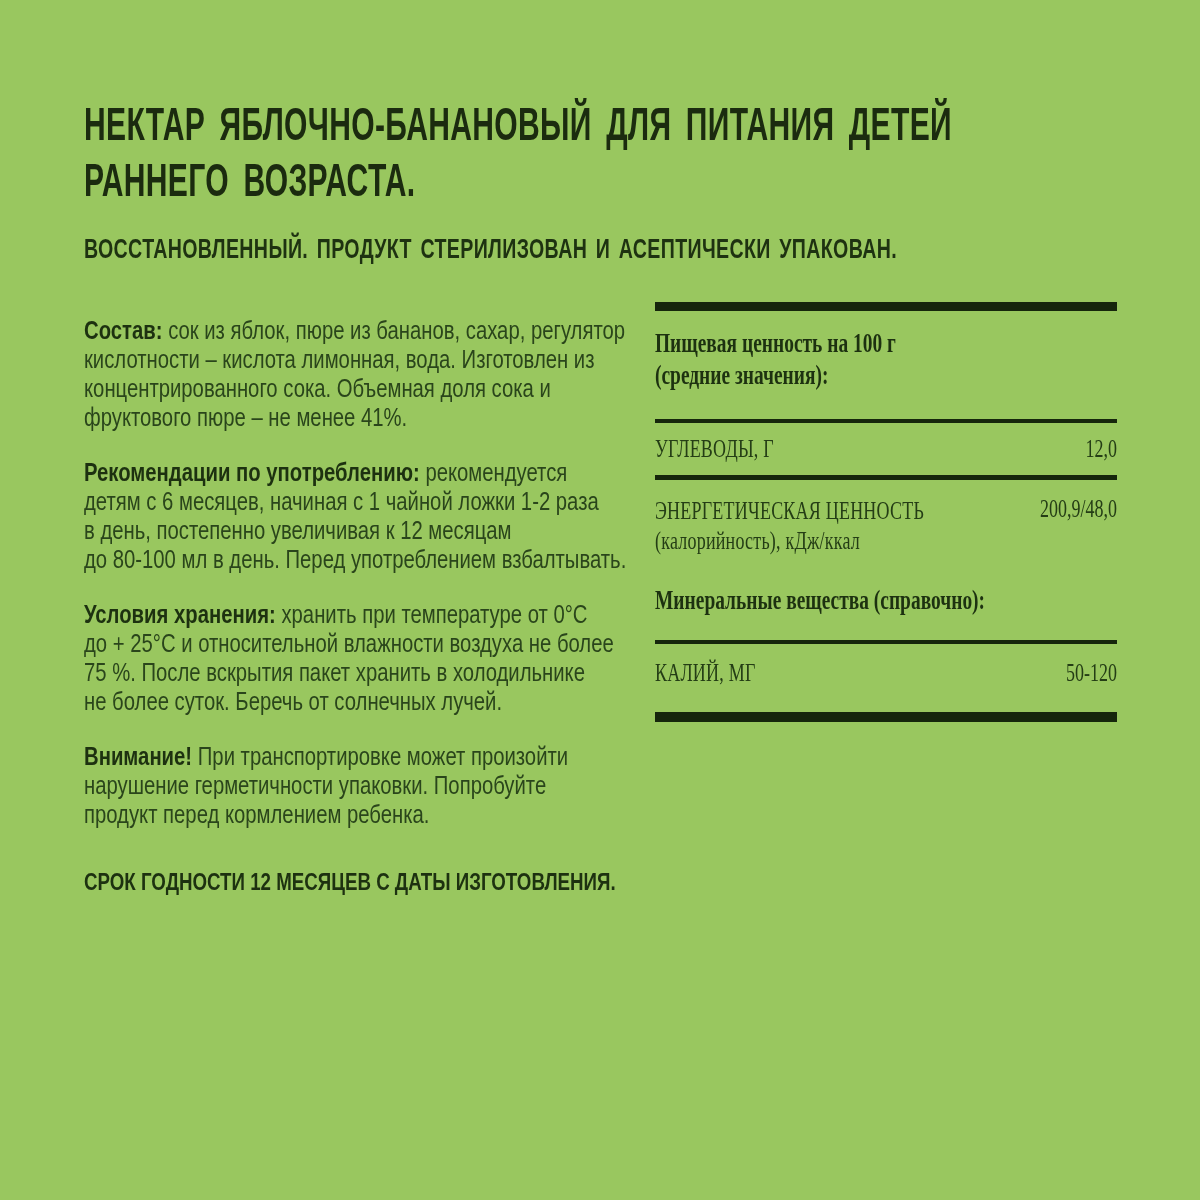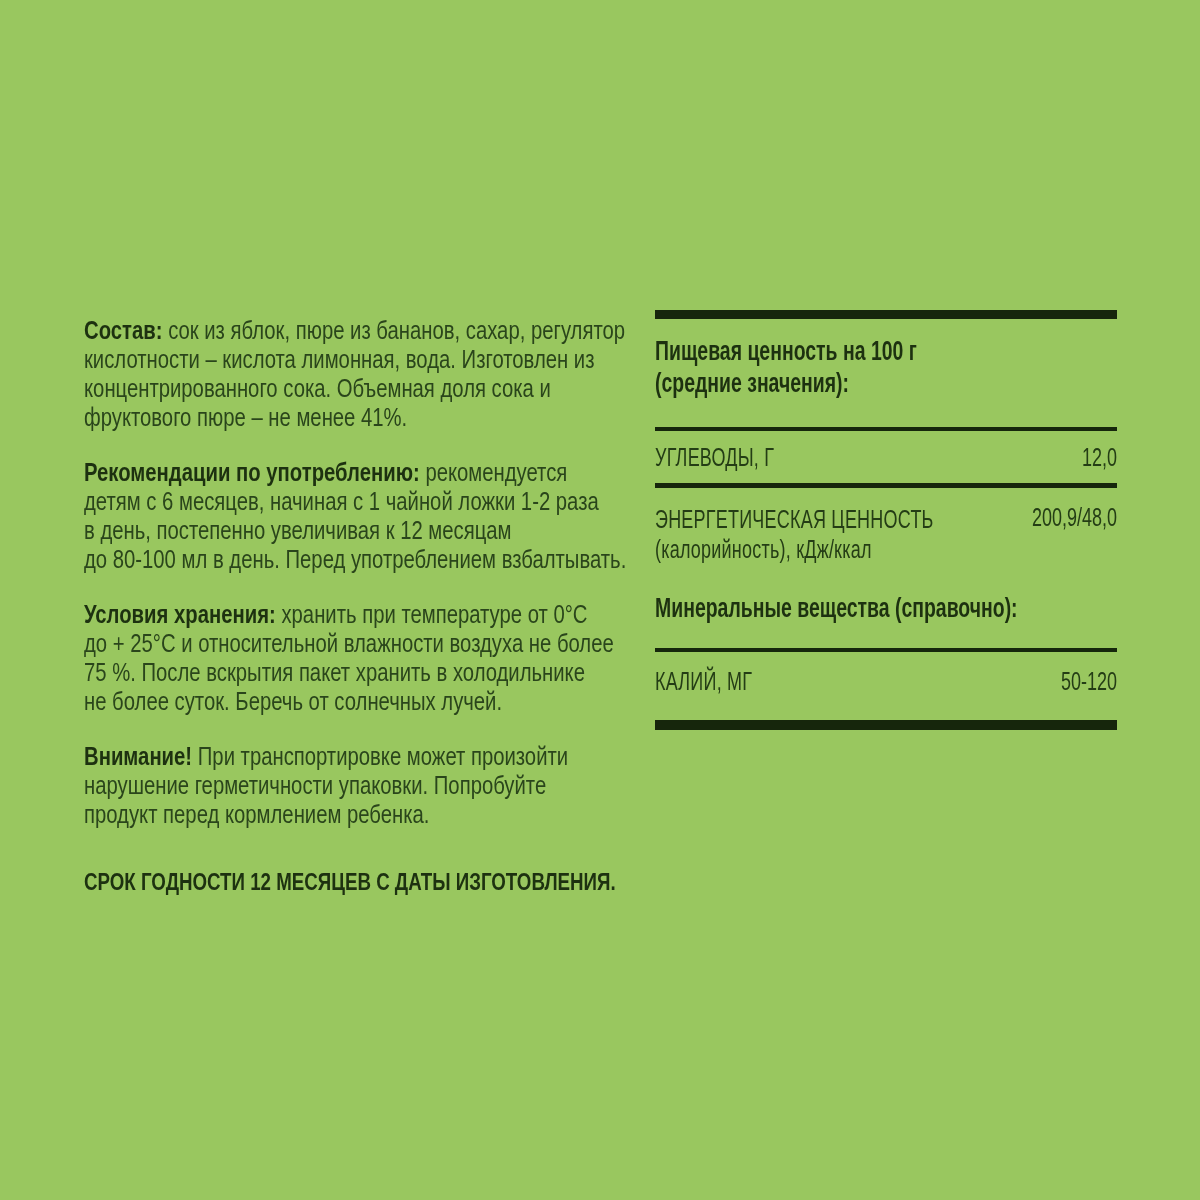--- a/index.html
+++ b/index.html
@@ -48,21 +48,21 @@
   }
   .para b { font-weight: 700; color: #1D3110; }
   .shelf-life {
     margin: 39px 0 0 0;
     font-size: 24px; line-height: 28px; font-weight: 700;
     color: #1D3110;
     white-space: pre-line;
   }
 
   
-  .right-col { position: absolute; left: 655px; top: 310px; width: 462px; }
+  .right-col { position: absolute; left: 655px; top: 302px; width: 462px; font-family: Liberation Serif, serif; }
   .bar { height: 9px; background: #16260C; }
   .bar.bottom { height: 10px; margin-top: 26px; }
   .rule { height: 4px; background: #16260C; }
   .rule.r1 { margin-top: 28px; }
   .rule.r2 { margin-top: 13px; height: 5px; }
   .rule.r3 { margin-top: 24px; }
   .nut-heading {
     margin: 16px 0 0 0;
     font-size: 27px; line-height: 32px; font-weight: 700;
     color: #1D3110;
@@ -79,20 +79,25 @@
   .nut-row.row-2 .nut-label { line-height: 30px; }
   .nut-row.row-3 { margin-top: 16px; }
   .nut-label { white-space: pre-line; letter-spacing: 0.3px; }
   .nut-value { white-space: nowrap; padding-left: 20px; }
 </style>
 </head>
 <body>
 
 <div class="page">
 
+  <header class="header">
+    <h1 class="title cx64">НЕКТАР ЯБЛОЧНО-БАНАНОВЫЙ ДЛЯ ПИТАНИЯ ДЕТЕЙ
+РАННЕГО ВОЗРАСТА.</h1>
+    <p class="subtitle cx70">ВОССТАНОВЛЕННЫЙ. ПРОДУКТ СТЕРИЛИЗОВАН И АСЕПТИЧЕСКИ УПАКОВАН.</p>
+  </header>
 
   <section class="left-col">
     <p class="para cx78"><b>Состав:</b> <span>сок из яблок, пюре из бананов, сахар, регулятор
 кислотности – кислота лимонная, вода. Изготовлен из
 концентрированного сока. Объемная доля сока и
 фруктового пюре – не менее 41%.</span></p>
     <p class="para cx78"><b>Рекомендации по употреблению:</b> <span>рекомендуется
 детям с 6 месяцев, начиная с 1 чайной ложки 1-2 раза
 в день, постепенно увеличивая к 12 месяцам
 до 80-100 мл в день. Перед употреблением взбалтывать.</span></p>

